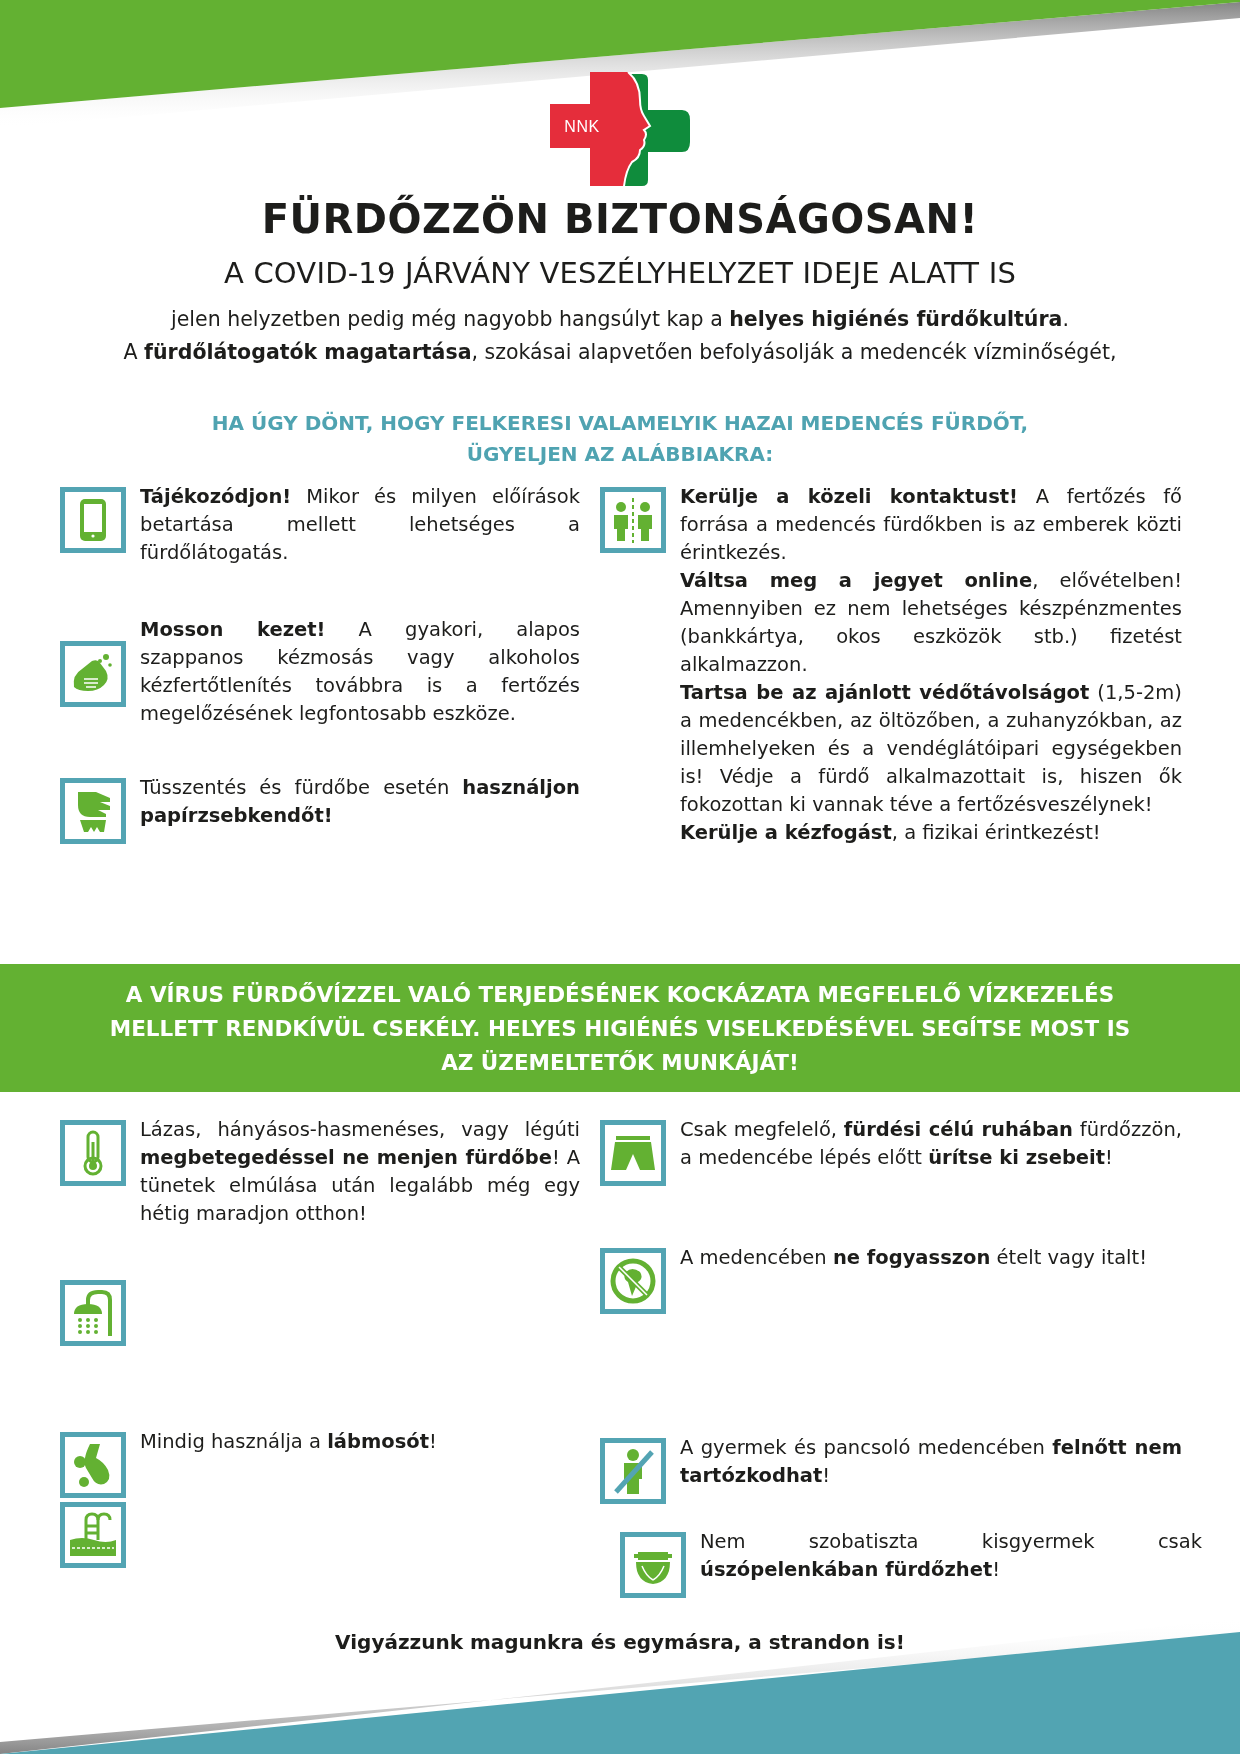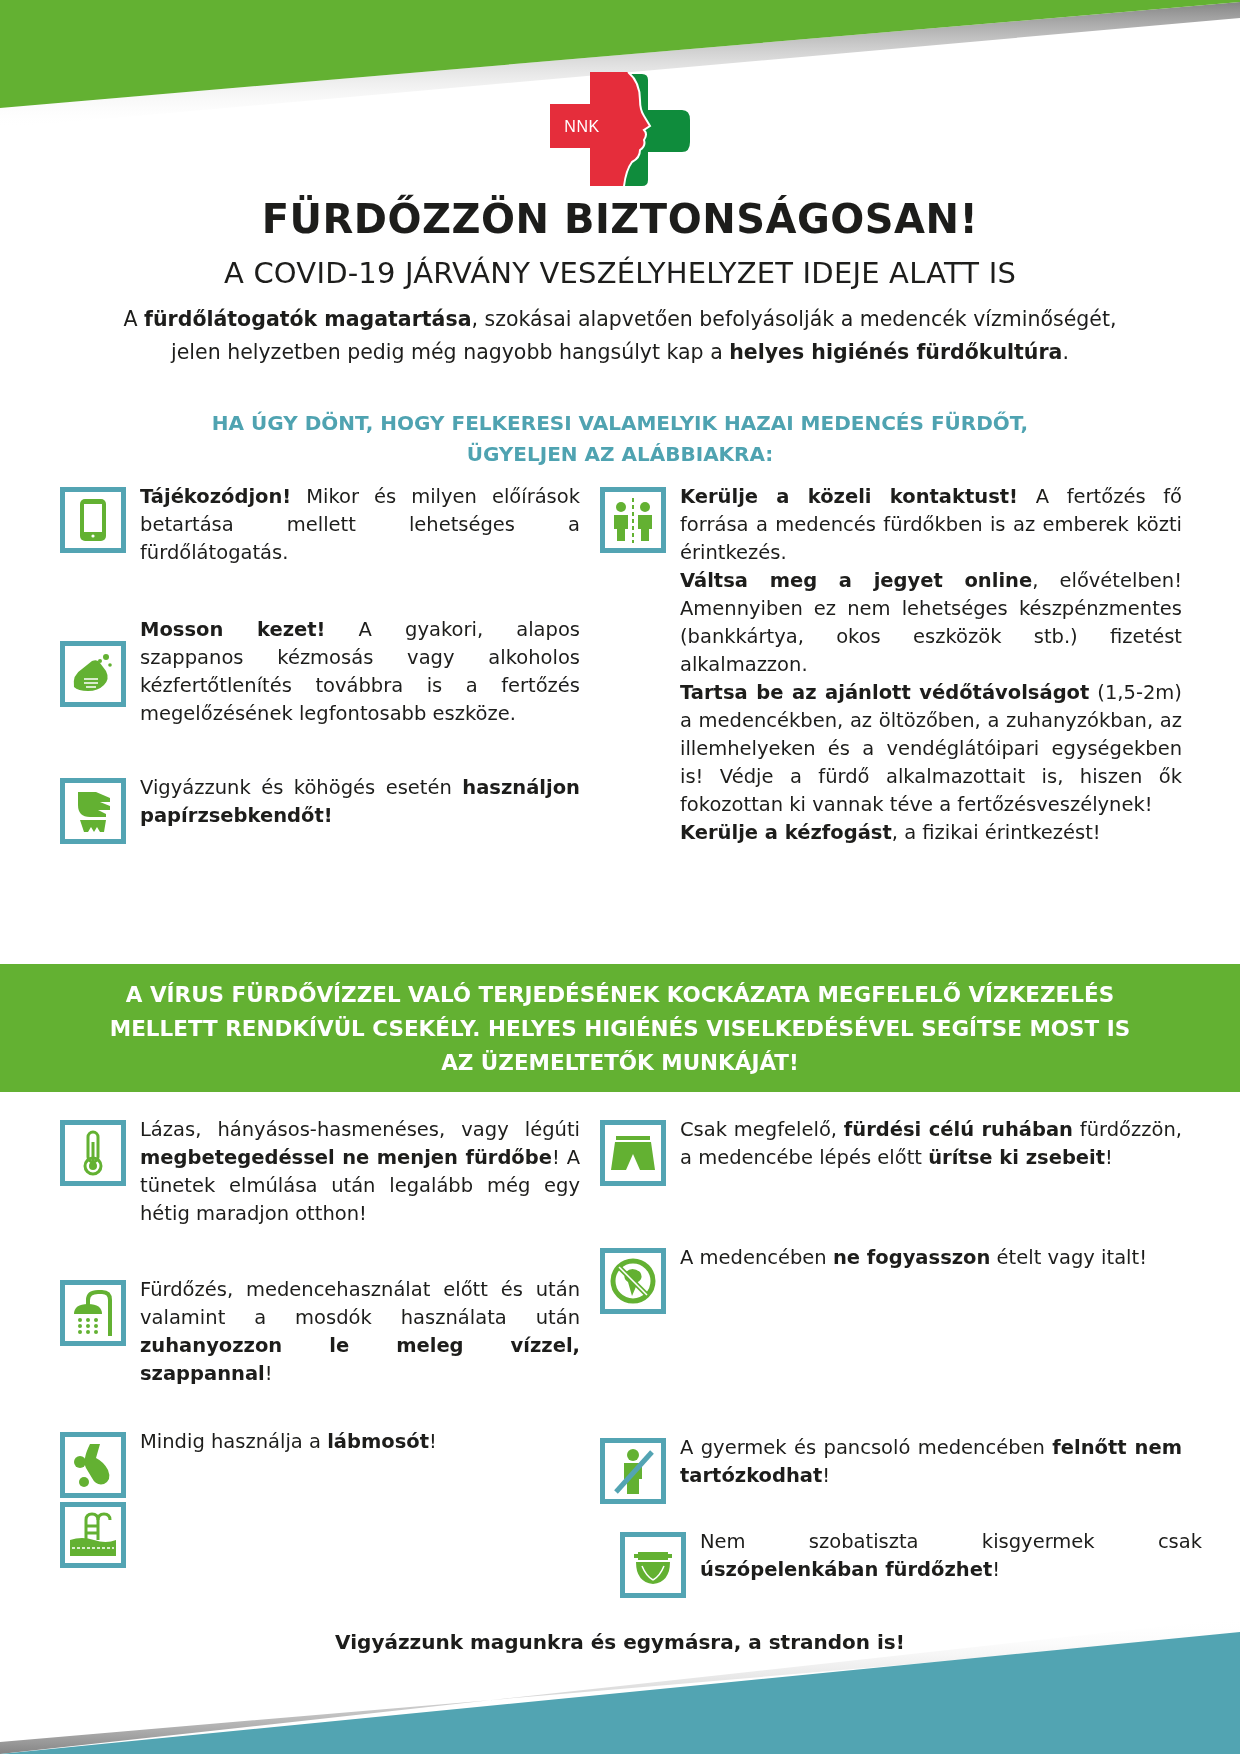--- a/index.html
+++ b/index.html
@@ -63,22 +63,22 @@
     <path d="M76,2 h18 q6,0 6,6 v30 h34 q8,0 8,10 v22 q0,10 -8,10 h-34 v28 q0,6 -6,6 h-18 z" fill="#0f8c3c"></path>
     <path d="M42,0 h38 q12,10 12,28 q0,10 4,16 l6,10 l-6,4 q4,4 0,10 q2,6 -4,10 q0,8 -8,12 q-6,8 -8,24 h-34 v-38 h-40 v-44 h40 z" fill="#e52d3b"></path>
     <path d="M80,0 q12,10 12,28 q0,10 4,16 l6,10 l-6,4 q4,4 0,10 q2,6 -4,10 q0,8 -8,12 q-6,8 -8,24" fill="none" stroke="#fff" stroke-width="2"></path>
   </svg>
   <div class="logo-text">NNK</div>
 
   <div class="title">FÜRDŐZZÖN BIZTONSÁGOSAN!</div>
   <div class="subtitle">A COVID-19 JÁRVÁNY VESZÉLYHELYZET IDEJE ALATT IS</div>
 
   <div class="intro">
+    <div><span>jelen helyzetben pedig még nagyobb hangsúlyt kap a </span><b>helyes higiénés fürdőkultúra</b><span>.</span></div>
     <div><span>A </span><b>fürdőlátogatók magatartása</b><span>, szokásai alapvetően befolyásolják a medencék vízminőségét,</span></div>
-    <div><span>jelen helyzetben pedig még nagyobb hangsúlyt kap a </span><b>helyes higiénés fürdőkultúra</b><span>.</span></div>
   </div>
 
   <div class="section-heading">
     <div>HA ÚGY DÖNT, HOGY FELKERESI VALAMELYIK HAZAI MEDENCÉS FÜRDŐT,</div>
     <div>ÜGYELJEN AZ ALÁBBIAKRA:</div>
   </div>
 
   <div class="item" style="left:60px; top:487px; width:520px;">
     <div class="icon-box">
       <svg viewBox="0 0 50 50">
@@ -107,21 +107,21 @@
     <div class="item-text"><b>Mosson kezet!</b><span> A gyakori, alapos szappanos kézmosás vagy alkoholos kézfertőtlenítés továbbra is a fertőzés megelőzésének legfontosabb eszköze.</span></div>
   </div>
 
   <div class="item" style="left:60px; top:778px; width:520px;">
     <div class="icon-box">
       <svg viewBox="0 0 50 50">
           <path d="M10,6 h18 l14,6 v4 h-10 l10,4 v4 h-12 l8,4 v3 h-16 q-12,0 -12,-12z" fill="#63b132"></path>
           <path d="M12,34 h26 l-2,12 h-4 l-3,-5 l-3,5 l-3,-5 l-3,5 h-4z" fill="#63b132"></path>
         </svg>
     </div>
-    <div class="item-text"><span>Vigyázzunk és köhögés esetén </span><b>használjon papírzsebkendőt!</b></div>
+    <div class="item-text"><span>Tüsszentés és fürdőbe esetén </span><b>használjon papírzsebkendőt!</b></div>
   </div>
 
   <div class="item" style="left:600px; top:487px; width:582px;">
     <div class="icon-box">
       <svg viewBox="0 0 50 50">
           <circle cx="13" cy="12" r="5" fill="#63b132"></circle>
           <path d="M6,20 h14 v14 h-3 v12 h-8 v-12 h-3z" fill="#63b132"></path>
           <circle cx="37" cy="12" r="5" fill="#63b132"></circle>
           <path d="M30,20 h14 v14 h-3 v12 h-8 v-12 h-3z" fill="#63b132"></path>
           <line x1="25" y1="3" x2="25" y2="48" stroke="#63b132" stroke-width="2" stroke-dasharray="4 3"></line>
@@ -165,21 +165,20 @@
             <circle cx="28" cy="32" r="2"></circle>
             <circle cx="12" cy="38" r="2"></circle>
             <circle cx="20" cy="38" r="2"></circle>
             <circle cx="28" cy="38" r="2"></circle>
             <circle cx="12" cy="44" r="2"></circle>
             <circle cx="20" cy="44" r="2"></circle>
             <circle cx="28" cy="44" r="2"></circle>
           </g>
         </svg>
     </div>
-    <div class="item-text"><span>Fürdőzés, medencehasználat előtt és után valamint a mosdók használata után </span><b>zuhanyozzon le meleg vízzel, szappannal</b><span>!</span></div>
   </div>
 
   <div class="item" style="left:60px; top:1432px; width:520px;">
     <div class="icon-box">
       <svg viewBox="0 0 50 50">
           <path d="M22,4 h10 l-4,14 q8,4 12,12 q4,10 -4,14 q-8,2 -12,-6 l-6,-10 q-4,-8 4,-24z" fill="#63b132"></path>
           <circle cx="12" cy="22" r="6" fill="#63b132"></circle>
           <circle cx="16" cy="42" r="5" fill="#63b132"></circle>
         </svg>
     </div>

